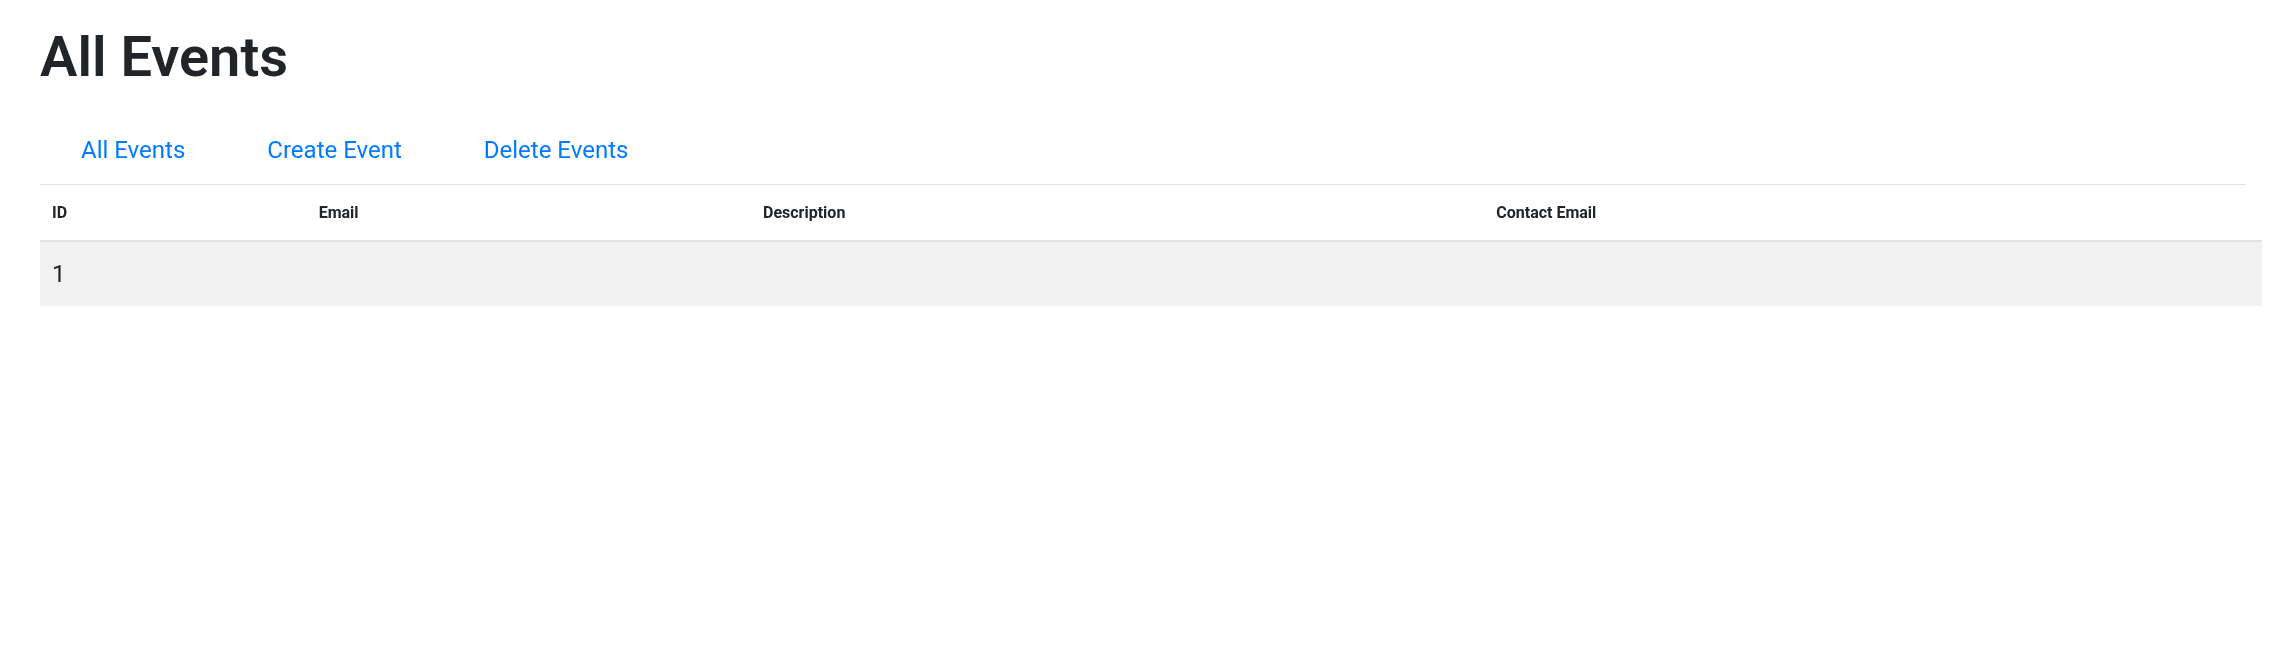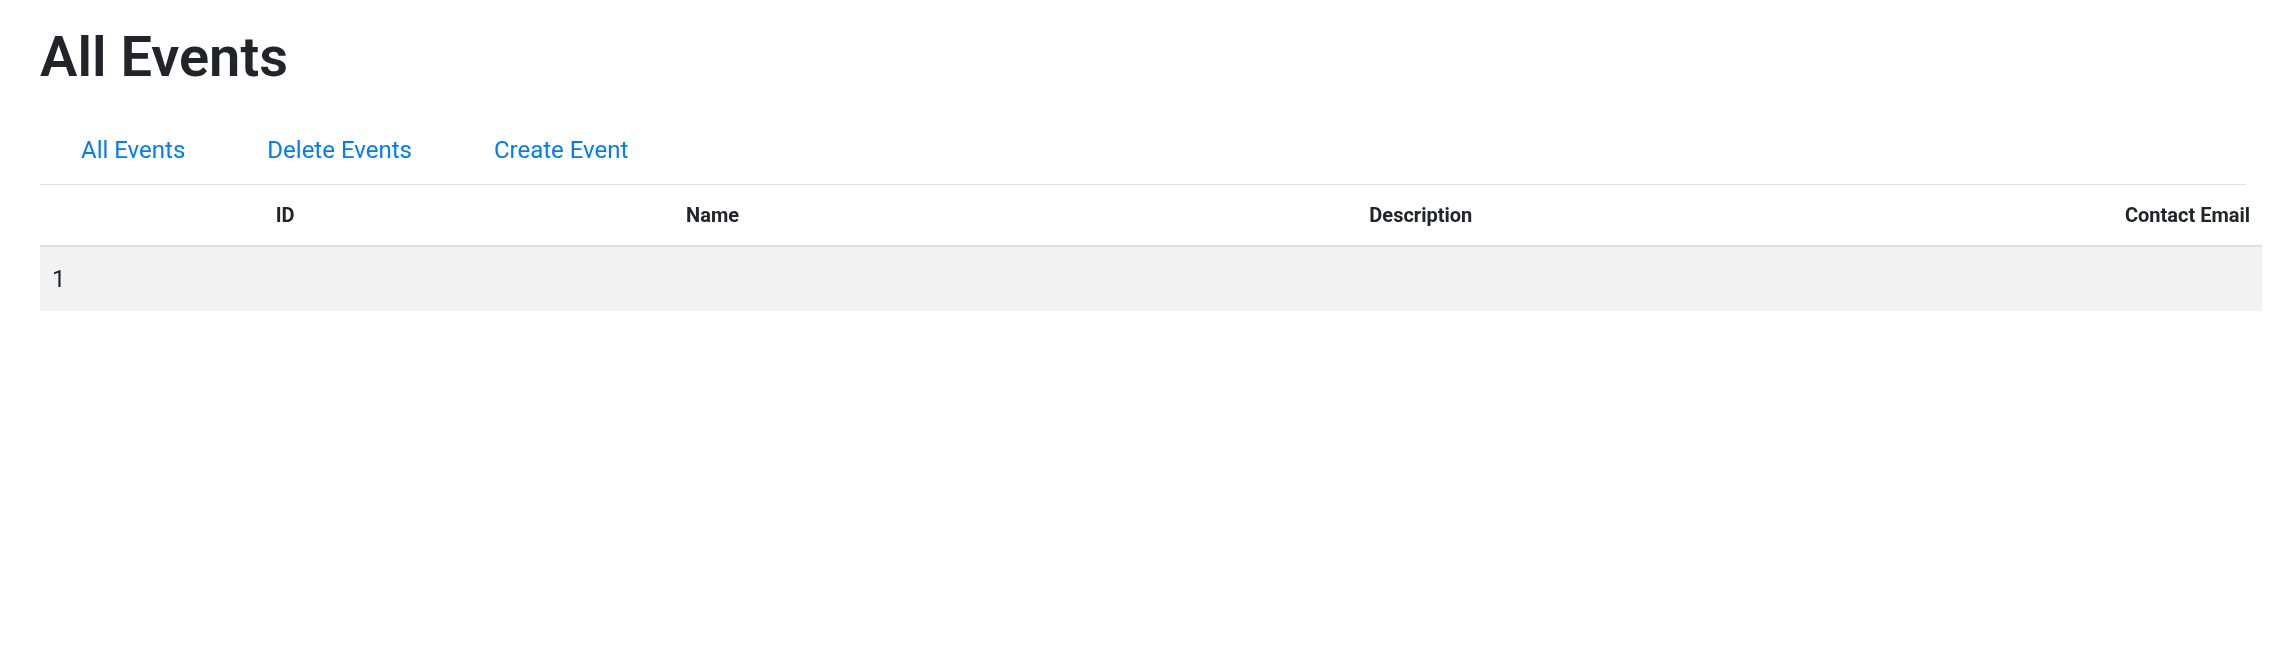--- a/index.html
+++ b/index.html
@@ -40,22 +40,22 @@
       border: 1px solid transparent;
       border-top-left-radius: 4px;
       border-top-right-radius: 4px;
     }
     .table {
       width: 100%;
       border-collapse: collapse;
       margin-top: 0;
     }
     .table thead th {
-      text-align: right;
-      font-size: 20px;
+      text-align: left;
+      font-size: 16px;
       font-weight: 700;
       padding: 18px 12px;
       border-bottom: 2px solid #dee2e6;
       color: #212529;
     }
     .table tbody tr:nth-child(odd) {
       background-color: #f2f2f2;
     }
     .table tbody td {
       padding: 18px 12px;
@@ -79,32 +79,32 @@
 </head>
 <body>
 
 <h1 class="page-title">All Events</h1>
 
 <ul class="nav-tabs">
   <li class="nav-item">
     <a class="nav-link">All Events</a>
   </li>
   <li class="nav-item">
-    <a class="nav-link">Delete Events</a>
+    <a class="nav-link">Create Event</a>
   </li>
   <li class="nav-item">
-    <a class="nav-link">Create Event</a>
+    <a class="nav-link">Delete Events</a>
   </li>
 </ul>
 
 <table class="table">
   <thead>
     <tr>
       <th class="col-id">ID</th>
-      <th class="col-name">Name</th>
+      <th class="col-name">Email</th>
       <th class="col-description">Description</th>
       <th class="col-email">Contact Email</th>
     </tr>
   </thead>
   <tbody>
     <tr>
       <td>1</td>
       <td></td>
       <td></td>
       <td></td>

